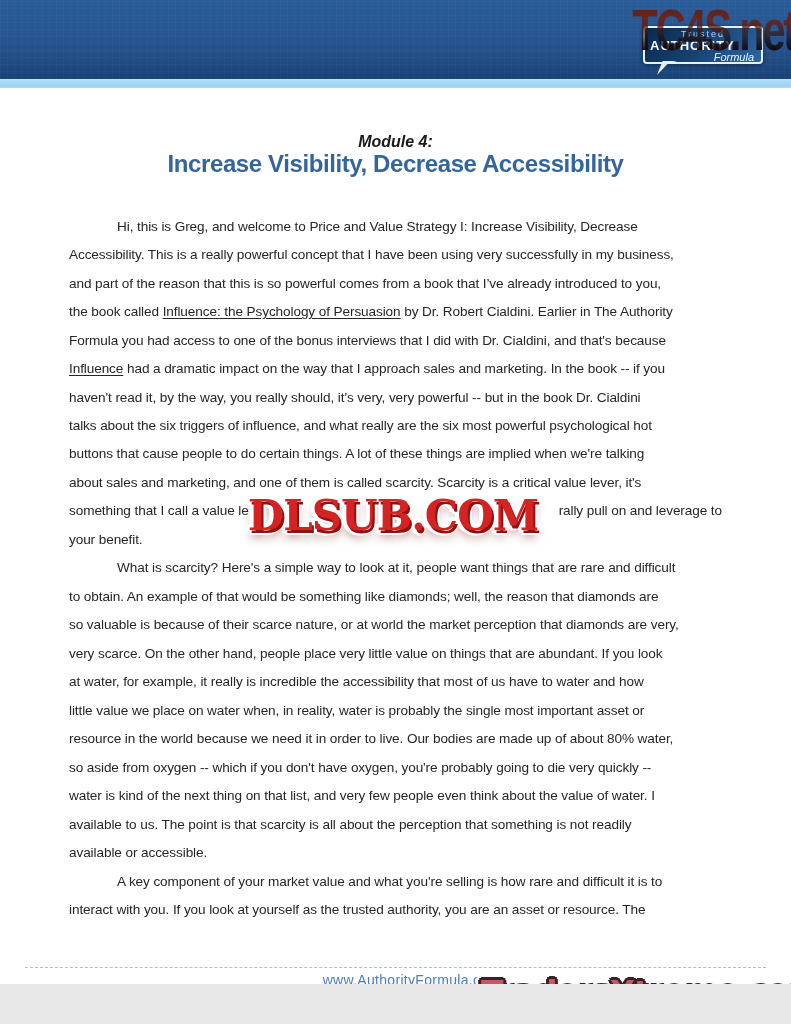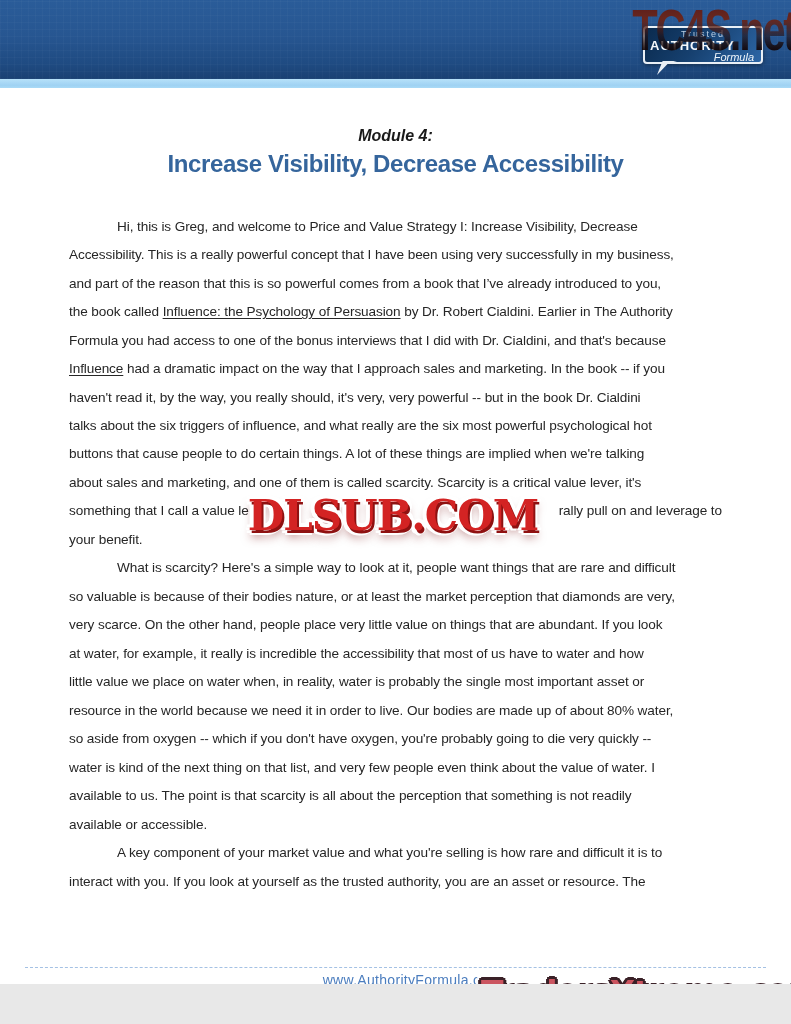--- a/index.html
+++ b/index.html
@@ -39,21 +39,21 @@
   .logo-tail{
     position:absolute;left:12px;bottom:-13px;width:20px;height:14px;
     background:#e9eff6;
     clip-path:polygon(0 100%,28% 0,100% 0,55% 18%);
   }
   .logo-trusted{font-size:9px;line-height:10px;text-align:center;color:#b9cde2;letter-spacing:2px;margin-top:1px;}
   .logo-authority{font-size:13px;line-height:13px;font-weight:bold;letter-spacing:1px;padding-left:5px;color:#f4f8fc;}
   .logo-formula{font-size:11px;line-height:11px;font-style:italic;text-align:right;padding-right:7px;color:#eef4fa;}
   
   .kicker{
-    position:absolute;left:0;top:127px;width:791px;text-align:center;
+    position:absolute;left:0;top:133px;width:791px;text-align:center;
     font-size:16px;font-weight:bold;font-style:italic;color:#1a1a1a;
   }
   .heading{
     position:absolute;left:0;top:150px;width:791px;text-align:center;
     font-size:24px;font-weight:bold;letter-spacing:-.4px;color:#35659c;
   }
   
   .body-text{
     position:absolute;left:69px;top:212px;width:653px;
     font-size:13.6px;letter-spacing:-.1px;color:#262626;
@@ -124,21 +124,22 @@
       <div class="line"><span>the book called </span><span class="u">Influence: the Psychology of Persuasion</span><span> by Dr. Robert Cialdini. Earlier in The Authority</span></div>
       <div class="line"><span>Formula you had access to one of the bonus interviews that I did with Dr. Cialdini, and that's because</span></div>
       <div class="line"><span class="u">Influence</span><span> had a dramatic impact on the way that I approach sales and marketing. In the book -- if you</span></div>
       <div class="line"><span>haven't read it, by the way, you really should, it's very, very powerful -- but in the book Dr. Cialdini</span></div>
       <div class="line"><span>talks about the six triggers of influence, and what really are the six most powerful psychological hot</span></div>
       <div class="line"><span>buttons that cause people to do certain things. A lot of these things are implied when we're talking</span></div>
       <div class="line"><span>about sales and marketing, and one of them is called scarcity. Scarcity is a critical value lever, it's</span></div>
       <div class="line"><span>something that I call a value le</span><span class="gap"></span><span>rally pull on and leverage to</span></div>
       <div class="line"><span>your benefit.</span></div>
       <div class="line indent"><span>What is scarcity? Here's a simple way to look at it, people want things that are rare and difficult</span></div>
-      <div class="line"><span>so valuable is because of their bodies nature, or at least the market perception that diamonds are very,</span></div>
+      <div class="line"><span>to obtain. An example of that would be something like diamonds; well, the reason that diamonds are</span></div>
+      <div class="line"><span>so valuable is because of their scarce nature, or at world the market perception that diamonds are very,</span></div>
       <div class="line"><span>very scarce. On the other hand, people place very little value on things that are abundant. If you look</span></div>
       <div class="line"><span>at water, for example, it really is incredible the accessibility that most of us have to water and how</span></div>
       <div class="line"><span>little value we place on water when, in reality, water is probably the single most important asset or</span></div>
       <div class="line"><span>resource in the world because we need it in order to live. Our bodies are made up of about 80% water,</span></div>
       <div class="line"><span>so aside from oxygen -- which if you don't have oxygen, you're probably going to die very quickly --</span></div>
       <div class="line"><span>water is kind of the next thing on that list, and very few people even think about the value of water. I</span></div>
       <div class="line"><span>available to us. The point is that scarcity is all about the perception that something is not readily</span></div>
       <div class="line"><span>available or accessible.</span></div>
       <div class="line indent"><span>A key component of your market value and what you're selling is how rare and difficult it is to</span></div>
       <div class="line"><span>interact with you. If you look at yourself as the trusted authority, you are an asset or resource. The</span></div>

